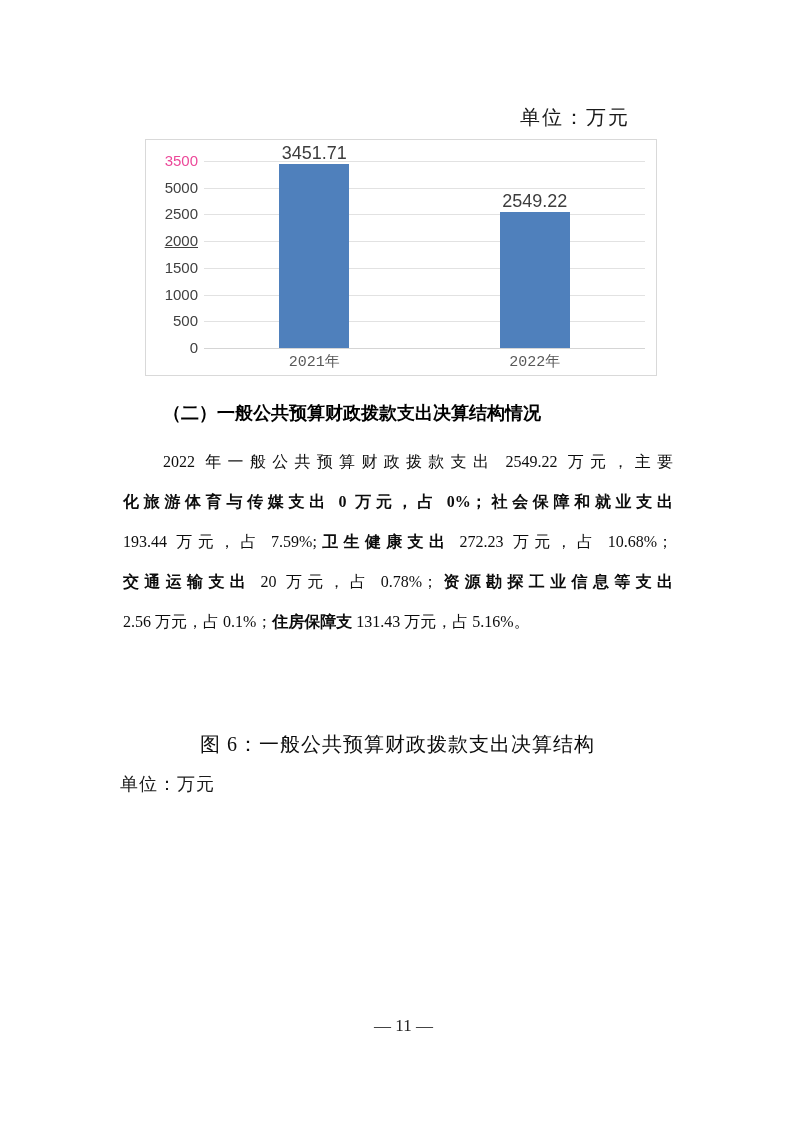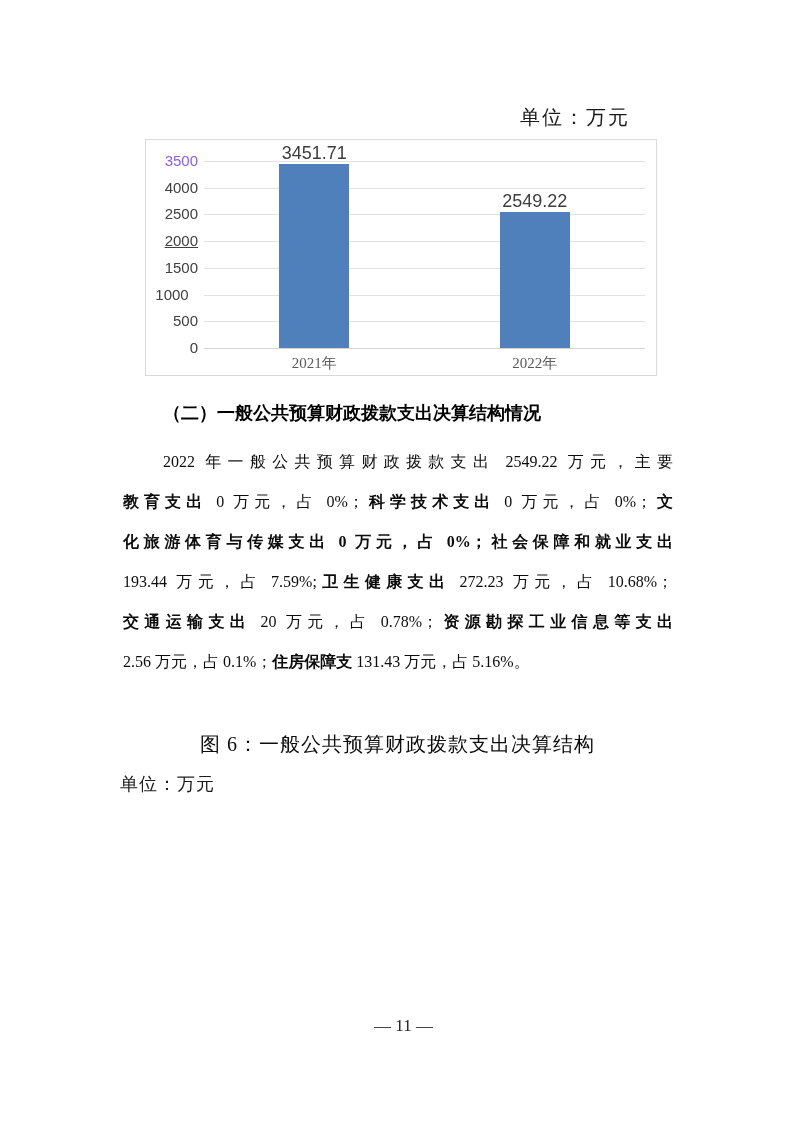--- a/index.html
+++ b/index.html
@@ -44,21 +44,21 @@
   .bar-value {
     position: absolute;
     width: 100px; text-align: center;
     font-family: "Liberation Sans", sans-serif;
     font-size: 18px; color: #3d3d3d;
     line-height: 18px;
   }
   .cat-label {
     position: absolute;
     width: 110px; text-align: center;
-    font-family: Liberation Serif, serif;
+    font-family: Liberation Mono, monospace;
     font-size: 15px; color: #595959;
     line-height: 18px;
   }
 
   
   .heading {
     left: 123px; top: 398px; width: 556px;
     padding-left: 40px;
     font-size: 18px; font-weight: 700;
     line-height: 30px; color: #000000;
@@ -101,44 +101,43 @@
 
 <div class="abs unit-top">单位：万元</div>
 
 <div class="abs chart-frame">
   <div></div>
 <div class="gridline zero" style="left: 58px; width: 441px; top: 208px; background: rgb(213, 213, 213);"></div>
     <div class="ytick" style="left: 0px; top: 199px; color: rgb(64, 64, 64);">0</div>
     <div class="gridline" style="left: 58px; width: 441px; top: 181.286px; background: rgb(226, 226, 226);"></div>
     <div class="ytick" style="left: 0px; top: 172.286px; color: rgb(64, 64, 64);">500</div>
     <div class="gridline" style="left: 58px; width: 441px; top: 154.571px; background: rgb(226, 226, 226);"></div>
-    <div class="ytick" style="left: 0px; top: 145.571px; color: rgb(64, 64, 64); text-align: center;">1000</div>
+    <div class="ytick" style="left: 0px; top: 145.571px; color: rgb(64, 64, 64);">1000</div>
     <div class="gridline" style="left: 58px; width: 441px; top: 127.857px; background: rgb(226, 226, 226);"></div>
     <div class="ytick" style="left: 0px; top: 118.857px; color: rgb(64, 64, 64);">1500</div>
     <div class="gridline" style="left: 58px; width: 441px; top: 101.143px; background: rgb(226, 226, 226);"></div>
     <div class="ytick" style="left: 0px; top: 92.1429px; color: rgb(64, 64, 64); text-decoration: underline;">2000</div>
     <div class="gridline" style="left: 58px; width: 441px; top: 74.4286px; background: rgb(226, 226, 226);"></div>
     <div class="ytick" style="left: 0px; top: 65.4286px; color: rgb(64, 64, 64);">2500</div>
     <div class="gridline" style="left: 58px; width: 441px; top: 47.7143px; background: rgb(226, 226, 226);"></div>
-    <div class="ytick" style="left: 0px; top: 38.7143px; color: rgb(64, 64, 64);">4000</div>
+    <div class="ytick" style="left: 0px; top: 38.7143px; color: rgb(64, 64, 64);">5000</div>
     <div class="gridline" style="left: 58px; width: 441px; top: 21px; background: rgb(226, 226, 226);"></div>
-    <div class="ytick" style="left: 0px; top: 12px; color: #8b5cf6;">3500</div>
+    <div class="ytick" style="left: 0px; top: 12px; color: #ec4899;">3500</div>
     <div class="bar" style="left: 133.25px; width: 70px; top: 23.5801px; height: 184.42px; background: rgb(79, 128, 188);"></div>
     <div class="bar-value" style="left: 118.25px; top: 3.58007px;">3451.71</div>
     <div class="cat-label" style="left: 113.25px; top: 214px; color: rgb(89, 89, 89);">2021年</div>
     <div class="bar" style="left: 353.75px; width: 70px; top: 71.7988px; height: 136.201px; background: rgb(79, 128, 188);"></div>
     <div class="bar-value" style="left: 338.75px; top: 51.7988px;">2549.22</div>
     <div class="cat-label" style="left: 333.75px; top: 214px; color: rgb(89, 89, 89);">2022年</div>
   </div>
 
 <div class="abs heading">（二）一般公共预算财政拨款支出决算结构情况</div>
 
 <div class="abs paragraph">
     <div class="para-line indent just"><span>2022 年一般公共预算财政拨款支出 2549.22 万元，主要</span></div>
-    <div class="para-line just"><span class="b">教育支出</span><span> 0 万元，占 0%；</span><span class="b">科学技术支出</span><span> 0 万元，占 0%；</span><span class="b">文</span></div>
     <div class="para-line just"><span class="b">化旅游体育与传媒支出 0 万元，占 0%；社会保障和就业支出</span></div>
     <div class="para-line just"><span>193.44 万元，占 7.59%;</span><span class="b">卫生健康支出</span><span> 272.23 万元，占 10.68%；</span></div>
     <div class="para-line just"><span class="b">交通运输支出</span><span> 20 万元，占 0.78%；</span><span class="b">资源勘探工业信息等支出</span></div>
     <div class="para-line"><span>2.56 万元，占 0.1%；</span><span class="b">住房保障支</span><span> 131.43 万元，占 5.16%。</span></div>
   </div>
 
 <div class="abs figure-caption">图 6：一般公共预算财政拨款支出决算结构</div>
 
 <div class="abs unit-bottom">单位：万元</div>
 

